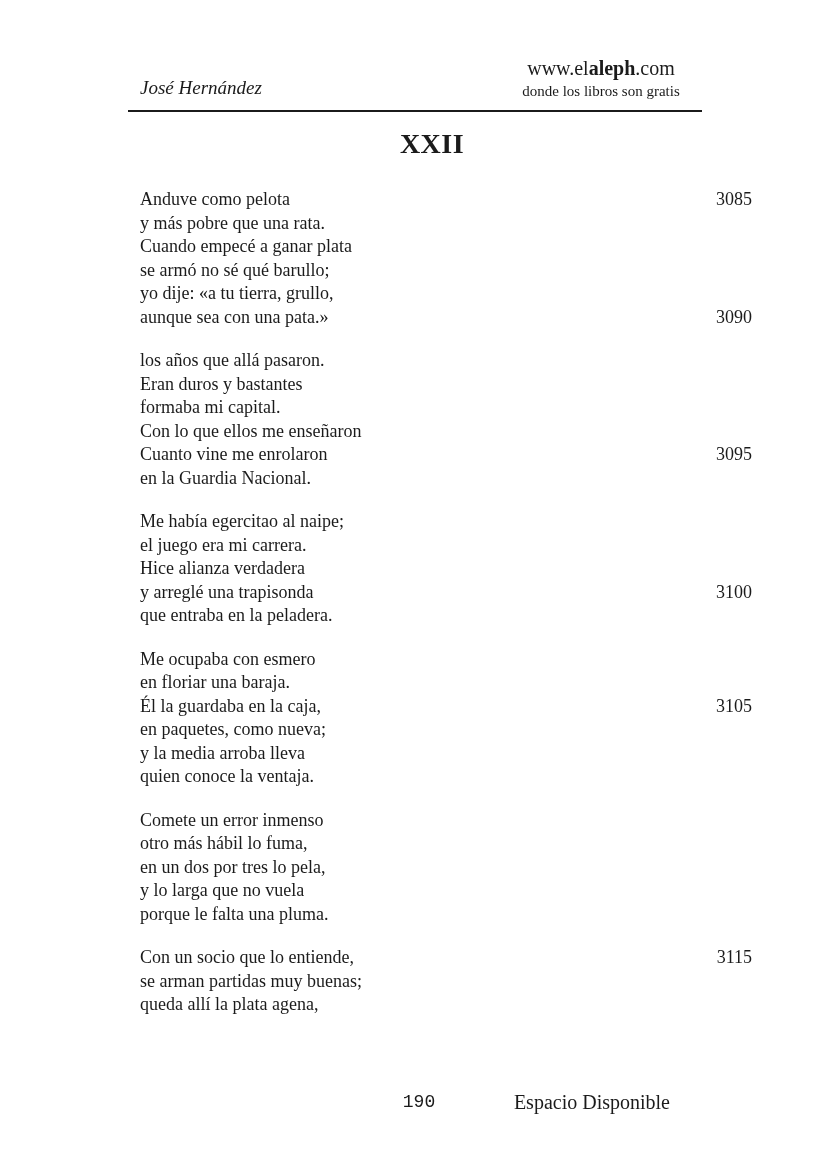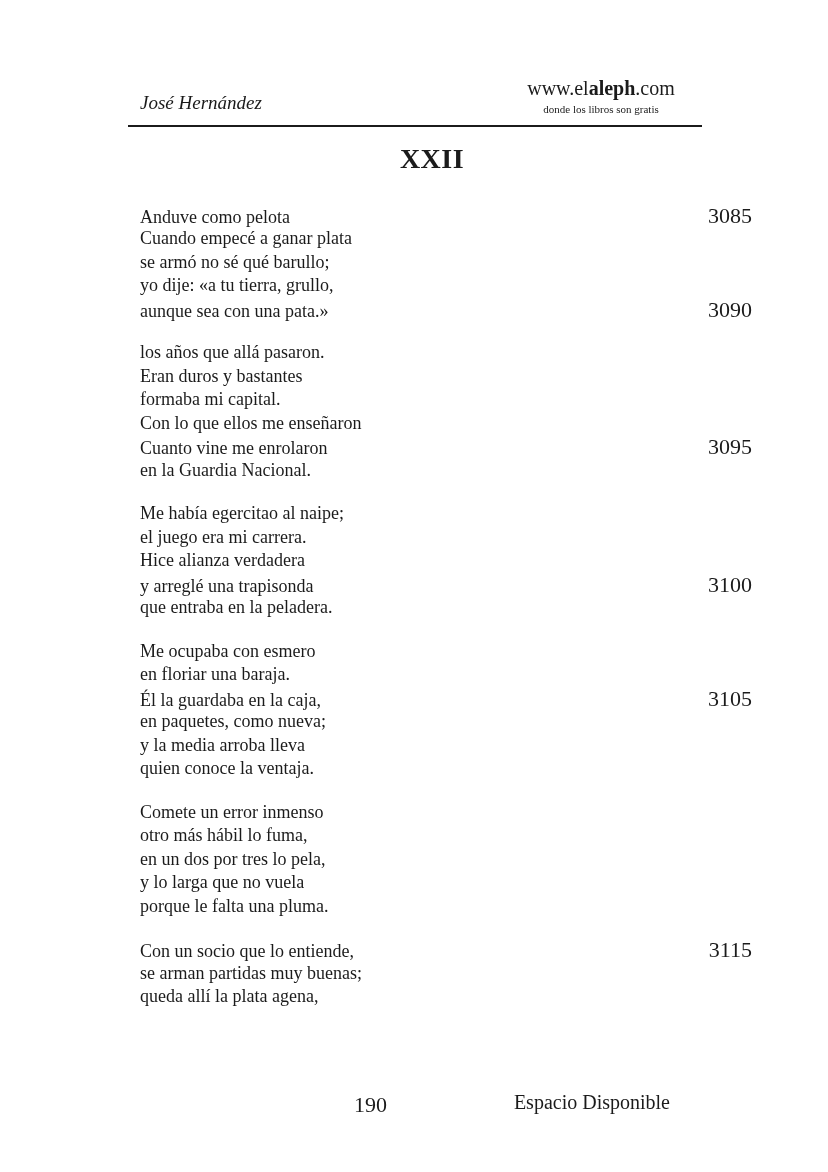--- a/index.html
+++ b/index.html
@@ -15,40 +15,40 @@
     color: #1b1b1b;
     font-family: "Liberation Serif", "DejaVu Serif", serif;
     overflow: hidden;
   }
   
   .header {
     display: flex;
     justify-content: space-between;
     align-items: flex-end;
     margin: 0 138px 0 140px;
-    padding-top: 76px;
+    padding-top: 56px;
     gap: 8px;
   }
   .author {
     font-style: italic;
     font-size: 19px;
     line-height: 1.1;
     padding-bottom: 1px;
   }
   .site-block {
     text-align: center;
     min-width: 178px;
   }
   .site-url {
     font-size: 20px;
     line-height: 1.2;
   }
   .site-url b { font-weight: bold; }
   .tagline {
-    font-size: 11px;
+    font-size: 15px;
     line-height: 1.1;
     margin-top: 3px;
   }
   .rule {
     margin: 10px 126px 0 128px;
     border-top: 2px solid #1b1b1b;
     height: 0;
   }
   
   .chapter-title {
@@ -71,30 +71,31 @@
     display: flex;
     justify-content: space-between;
     align-items: baseline;
     font-size: 18px;
     line-height: 23.5px;
     height: 23.5px;
     white-space: nowrap;
   }
   .verse { }
   .verse-num {
-    font-size: 22px;
+    font-size: 18px;
   }
   
   .pagenum {
     position: absolute;
     top: 1092px;
     left: 354px;
     width: 130px;
-    text-align: left;
-    font-size: 22px;
+    text-align: center;
+    font-size: 18px;
+    font-family: Liberation Mono, monospace;
   }
   .footer-note {
     position: absolute;
     top: 1091px;
     right: 158px;
     font-size: 20px;
   }
 </style>
 </head>
 <body>
@@ -113,20 +114,23 @@
 
   <h1 class="chapter-title">XXII</h1>
 
   <div class="poem" id="poem">
       <div class="stanza">
         <div class="poem-line">
           <span class="verse">Anduve como pelota</span>
           <span class="verse-num">3085</span>
         </div>
         <div class="poem-line">
+          <span class="verse">y más pobre que una rata.</span>
+        </div>
+        <div class="poem-line">
           <span class="verse">Cuando empecé a ganar plata</span>
         </div>
         <div class="poem-line">
           <span class="verse">se armó no sé qué barullo;</span>
         </div>
         <div class="poem-line">
           <span class="verse">yo dije: «a tu tierra, grullo,</span>
         </div>
         <div class="poem-line">
           <span class="verse">aunque sea con una pata.»</span>

